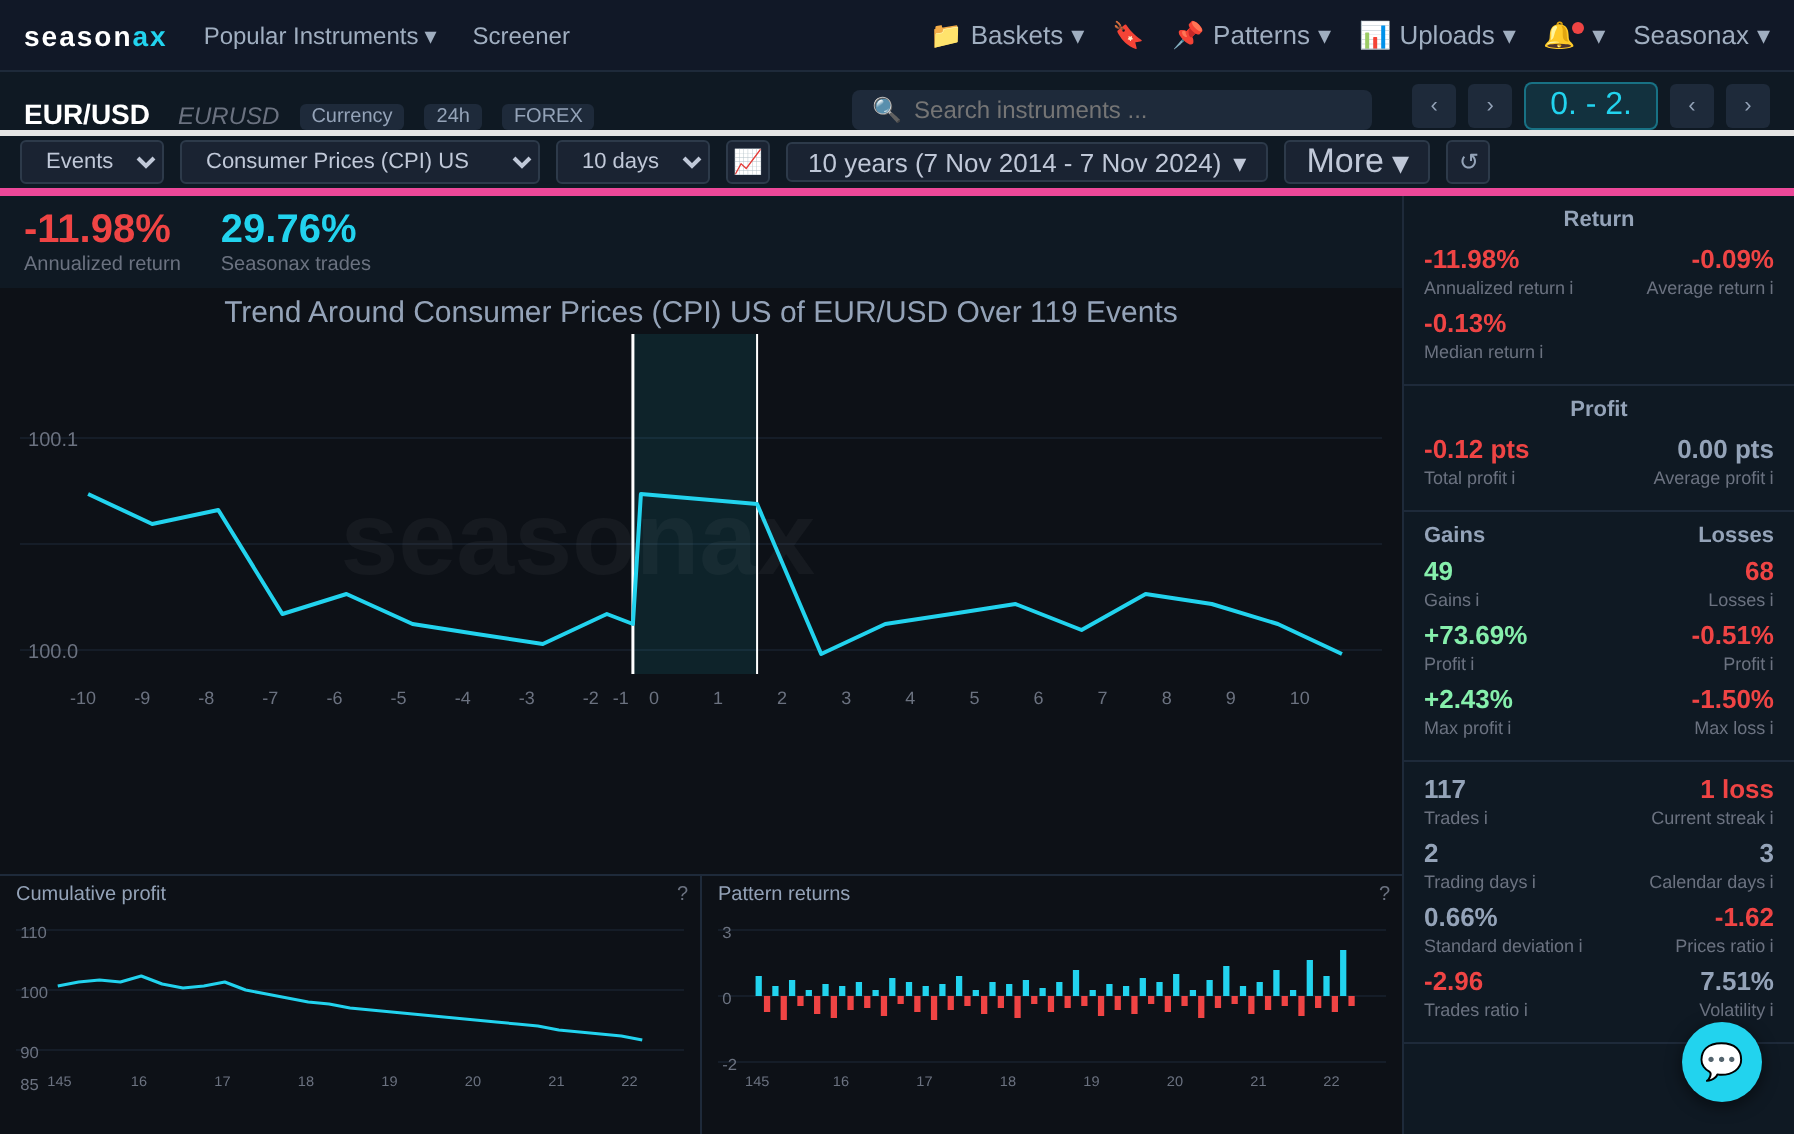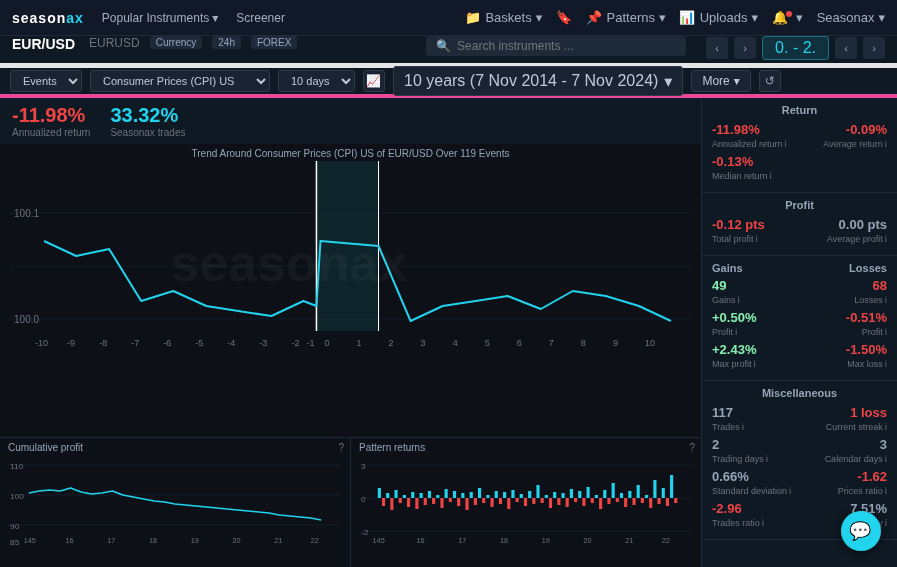--- a/index.html
+++ b/index.html
@@ -12,25 +12,25 @@
     }
     .navbar .logo { color: #fff; font-size: 14px; font-weight: 700; letter-spacing: 1px; }
     .navbar .logo span { color: #22d3ee; }
     .nav-item { color: #a0aec0; font-size: 12px; cursor: pointer; display: flex; align-items: center; gap: 3px; }
     .nav-right { margin-left: auto; display: flex; align-items: center; gap: 14px; }
     .nav-icon-btn { color: #a0aec0; cursor: pointer; font-size: 13px; display: flex; align-items: center; gap: 4px; }
     .notif-dot { display: inline-block; width: 6px; height: 6px; background: #ef4444; border-radius: 50%; margin-left: -6px; margin-top: -8px; vertical-align: top; }
 
     
     .subheader {
-      display: flex; align-items: flex-start; background: #0f1923; height: 32px;
-      padding: 0 12px; gap: 10px; border-bottom: 5px solid #e5e5e5;
+      display: flex; align-items: flex-end; background: #0f1923; height: 32px;
+      padding: 0 12px; gap: 10px; border-bottom: 3px solid #e5e5e5;
     }
     .instrument-name { color: #fff; font-size: 14px; font-weight: 700; }
-    .instrument-code { color: #6b7280; font-size: 12px; margin-left: 4px; }
+    .instrument-code { color: #6b7280; font-size: 12px; margin-left: 4px; font-style: italic; }
     .tag { background: #1e2a3a; color: #94a3b8; border-radius: 3px; padding: 1px 6px; font-size: 10px; }
     .search-bar {
       margin-left: auto; display: flex; align-items: center;
       background: #1e2a3a; border-radius: 4px; padding: 3px 10px;
       width: 260px; gap: 6px;
     }
     .search-bar input {
       background: transparent; border: none; outline: none;
       color: #94a3b8; font-size: 12px; width: 100%;
     }
@@ -50,26 +50,26 @@
       display: flex; align-items: center; background: #0f1923; height: 30px;
       padding: 0 10px; gap: 8px; border-bottom: 4px solid #ec4899;
     }
     .filter-select {
       background: #1a2332; border: 1px solid #2d3a4a; color: #c0c8d8;
       border-radius: 3px; padding: 2px 8px; font-size: 11px; cursor: pointer;
       height: 22px;
     }
     .date-range {
       background: #1a2332; border: 1px solid #2d3a4a; color: #c0c8d8;
-      border-radius: 3px; padding: 2px 10px; font-size: 16px; height: 30px;
+      border-radius: 3px; padding: 2px 10px; font-size: 13px; height: 20px;
       display: flex; align-items: center; gap: 6px;
     }
     .more-btn {
       background: #1a2332; border: 1px solid #2d3a4a; color: #c0c8d8;
-      border-radius: 3px; padding: 2px 10px; font-size: 12px; cursor: pointer;
+      border-radius: 3px; padding: 2px 10px; font-size: 17px; cursor: pointer;
       height: 22px; display: flex; align-items: center; gap: 4px;
     }
     .reset-btn {
       background: #1a2332; border: 1px solid #2d3a4a; color: #94a3b8;
       border-radius: 3px; width: 22px; height: 22px; cursor: pointer;
       display: flex; align-items: center; justify-content: center; font-size: 12px;
     }
     .chart-type-btn {
       background: #1a2332; border: 1px solid #2d3a4a; color: #22d3ee;
       border-radius: 3px; width: 22px; height: 22px; cursor: pointer;
@@ -90,21 +90,21 @@
       background: #0f1923;
     }
     .stat-big { display: flex; flex-direction: column; }
     .stat-big .val { font-size: 20px; font-weight: 700; }
     .stat-big .val.neg { color: #ef4444; }
     .stat-big .val.pos { color: #22d3ee; }
     .stat-big .lbl { color: #6b7280; font-size: 10px; }
 
     
     .chart-area { flex: 1; padding: 4px 10px 0; position: relative; }
-    .chart-title { text-align: center; color: #94a3b8; font-size: 10px; margin-bottom: 2px; }
+    .chart-title { text-align: center; color: #94a3b8; font-size: 15px; margin-bottom: 2px; }
     .main-chart {
       width: 100%; height: 210px; background: #0d1117;
       border: none; position: relative; overflow: hidden;
     }
 
     
     .bottom-charts { display: flex; height: 130px; gap: 0; border-top: 1px solid #1e2a3a; }
     .bottom-chart { flex: 1; padding: 4px 8px; border-right: 1px solid #1e2a3a; position: relative; }
     .bottom-chart-title { font-size: 10px; color: #94a3b8; text-align: left; margin-bottom: 2px; }
     .bottom-chart-help { position: absolute; top: 4px; right: 6px; color: #6b7280; font-size: 10px; cursor: pointer; }
@@ -234,21 +234,21 @@
 <div class="main-layout">
 
   <div class="left-panel">
 
     <div class="stats-header">
       <div class="stat-big">
         <span class="val neg">-11.98%</span>
         <span class="lbl">Annualized return</span>
       </div>
       <div class="stat-big">
-        <span class="val pos">33.32%</span>
+        <span class="val pos">29.76%</span>
         <span class="lbl">Seasonax trades</span>
       </div>
     </div>
 
     <div class="chart-area">
       <div class="chart-title">Trend Around Consumer Prices (CPI) US of EUR/USD Over 119 Events</div>
       <div class="main-chart">
         <svg width="100%" height="210" viewBox="0 0 680 210" preserveAspectRatio="none">
 
           <line x1="0" y1="52" x2="680" y2="52" stroke="#1e2a3a" stroke-width="0.5"></line>
@@ -486,21 +486,21 @@
         <div class="stat-cell right">
           <span class="stat-val neg">68</span>
           <span class="stat-lbl">
             <span>Losses</span>
             <span class="info-icon">ℹ</span>
           </span>
         </div>
       </div>
       <div class="stats-row">
         <div class="stat-cell">
-          <span class="stat-val pos">+0.50%</span>
+          <span class="stat-val pos">+73.69%</span>
           <span class="stat-lbl">
             <span>Profit</span>
             <span class="info-icon">ℹ</span>
           </span>
         </div>
         <div class="stat-cell right">
           <span class="stat-val neg">-0.51%</span>
           <span class="stat-lbl">
             <span>Profit</span>
             <span class="info-icon">ℹ</span>
@@ -519,21 +519,20 @@
           <span class="stat-val neg">-1.50%</span>
           <span class="stat-lbl">
             <span>Max loss</span>
             <span class="info-icon">ℹ</span>
           </span>
         </div>
       </div>
     </div>
 
     <div class="stats-section">
-      <div class="stats-section-title">Miscellaneous</div>
       <div class="stats-row">
         <div class="stat-cell">
           <span class="stat-val neutral">117</span>
           <span class="stat-lbl">
             <span>Trades</span>
             <span class="info-icon">ℹ</span>
           </span>
         </div>
         <div class="stat-cell right">
           <span class="stat-val neg">1 loss</span>

